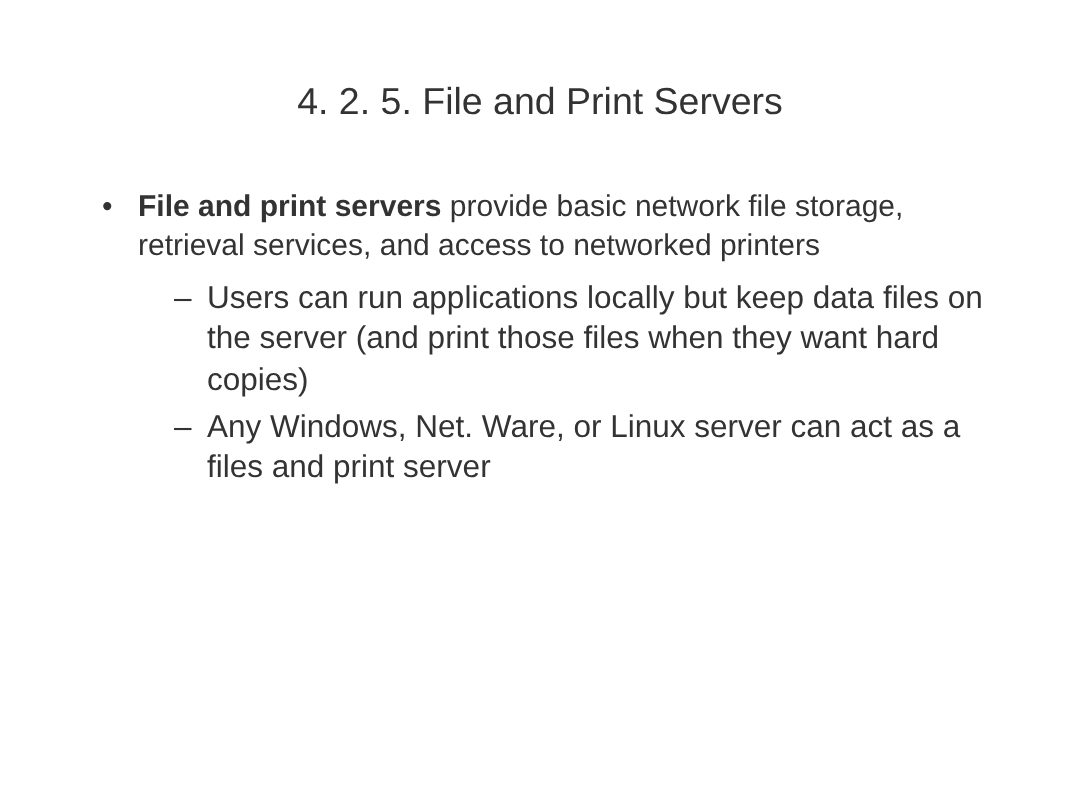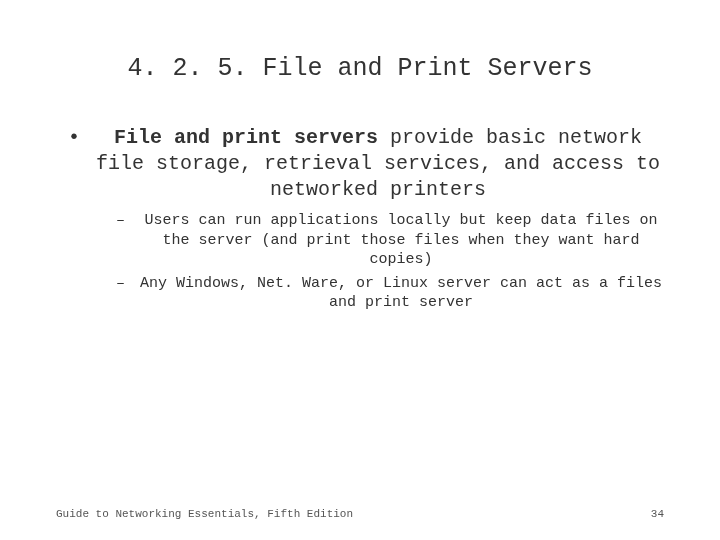--- a/index.html
+++ b/index.html
@@ -1,24 +1,24 @@
 <!DOCTYPE html>
 <html><head>
 <meta charset="utf-8">
 <style>
-  * { margin: 0; padding: 0; box-sizing: border-box; font-family: Liberation Mono, monospace; }
+  * { margin: 0; padding: 0; box-sizing: border-box; }
   html, body { width: 720px; height: 540px; background: #fff; font-family: Arial, Helvetica, sans-serif; color: #333; }
   .slide { position: relative; width: 720px; height: 540px; padding: 48px 56px 0 56px; }
   .title { font-size: 25px; text-align: center; margin-top: 6px; margin-bottom: 42px; color: #333; font-weight: 400; }
-  .content { font-size: 20px; line-height: 1.3; text-align: center; }
+  .content { font-size: 20px; line-height: 1.3; }
   ul.bullets { list-style: none; padding-left: 10px; }
   ul.bullets > li { position: relative; padding-left: 26px; margin-bottom: 6px; }
   ul.bullets > li::before { content: "•"; position: absolute; left: 2px; top: 0; font-size: 20px; }
   ul.subbullets { list-style: none; margin-top: 8px; padding-left: 24px; }
-  ul.subbullets > li { position: relative; padding-left: 22px; margin-bottom: 4px; font-size: 15px; line-height: 1.3; }
+  ul.subbullets > li { position: relative; padding-left: 22px; margin-bottom: 4px; font-size: 21px; line-height: 1.3; }
   ul.subbullets > li::before { content: "–"; position: absolute; left: 0; top: 0; }
   .bold { font-weight: 700; }
   .footer { position: absolute; bottom: 20px; left: 56px; right: 56px; display: flex; justify-content: space-between; font-size: 11px; color: #555; }
 </style>
 </head>
 <body>
 
 <div class="slide">
   <h1 class="title">4. 2. 5. File and Print Servers</h1>
 
@@ -27,17 +27,13 @@
       <li>
         <span class="bold">File and print servers</span><span> provide basic network file storage, retrieval services, and access to networked printers</span>
         <ul class="subbullets">
           <li>Users can run applications locally but keep data files on the server (and print those files when they want hard copies)</li>
           <li>Any Windows, Net. Ware, or Linux server can act as a files and print server</li>
         </ul>
       </li>
     </ul>
   </div>
 
-  <div class="footer">
-    <span>Guide to Networking Essentials, Fifth Edition</span>
-    <span>34</span>
-  </div>
 </div>
 
 </body></html>

